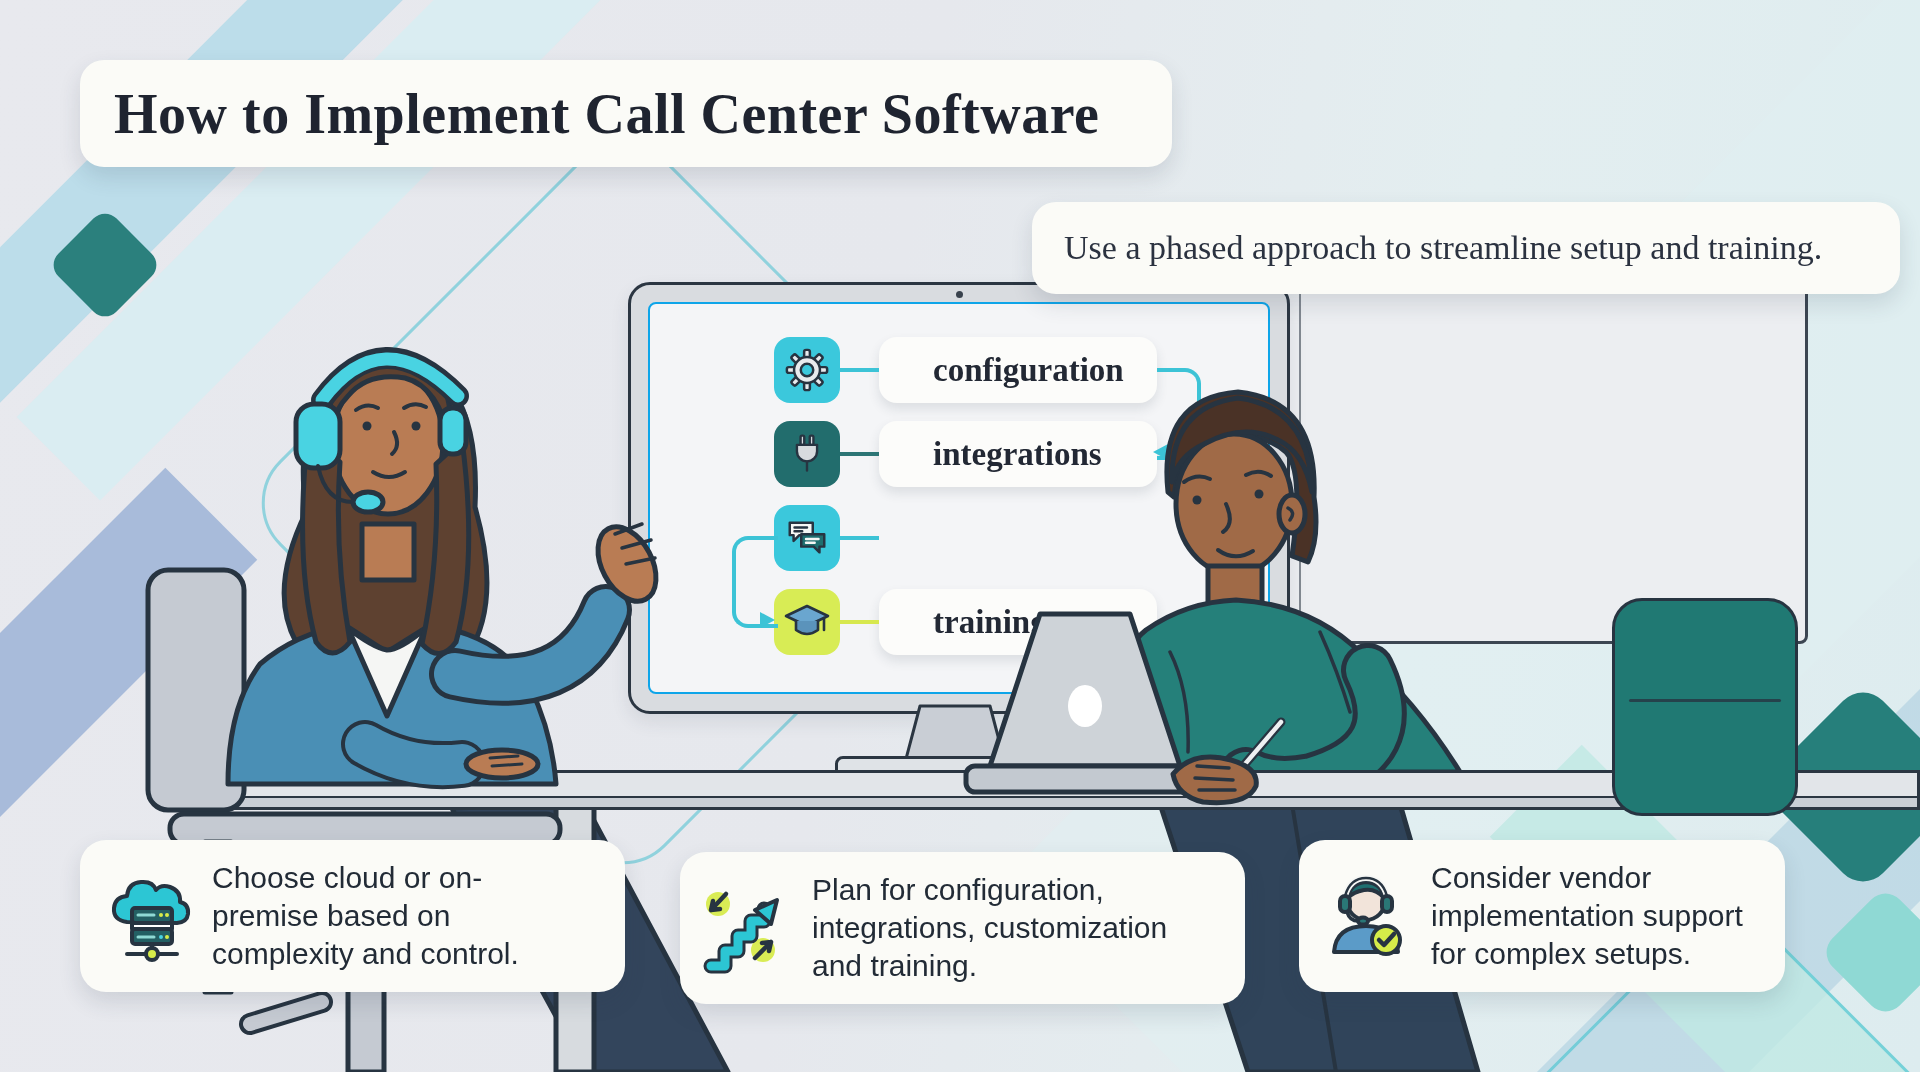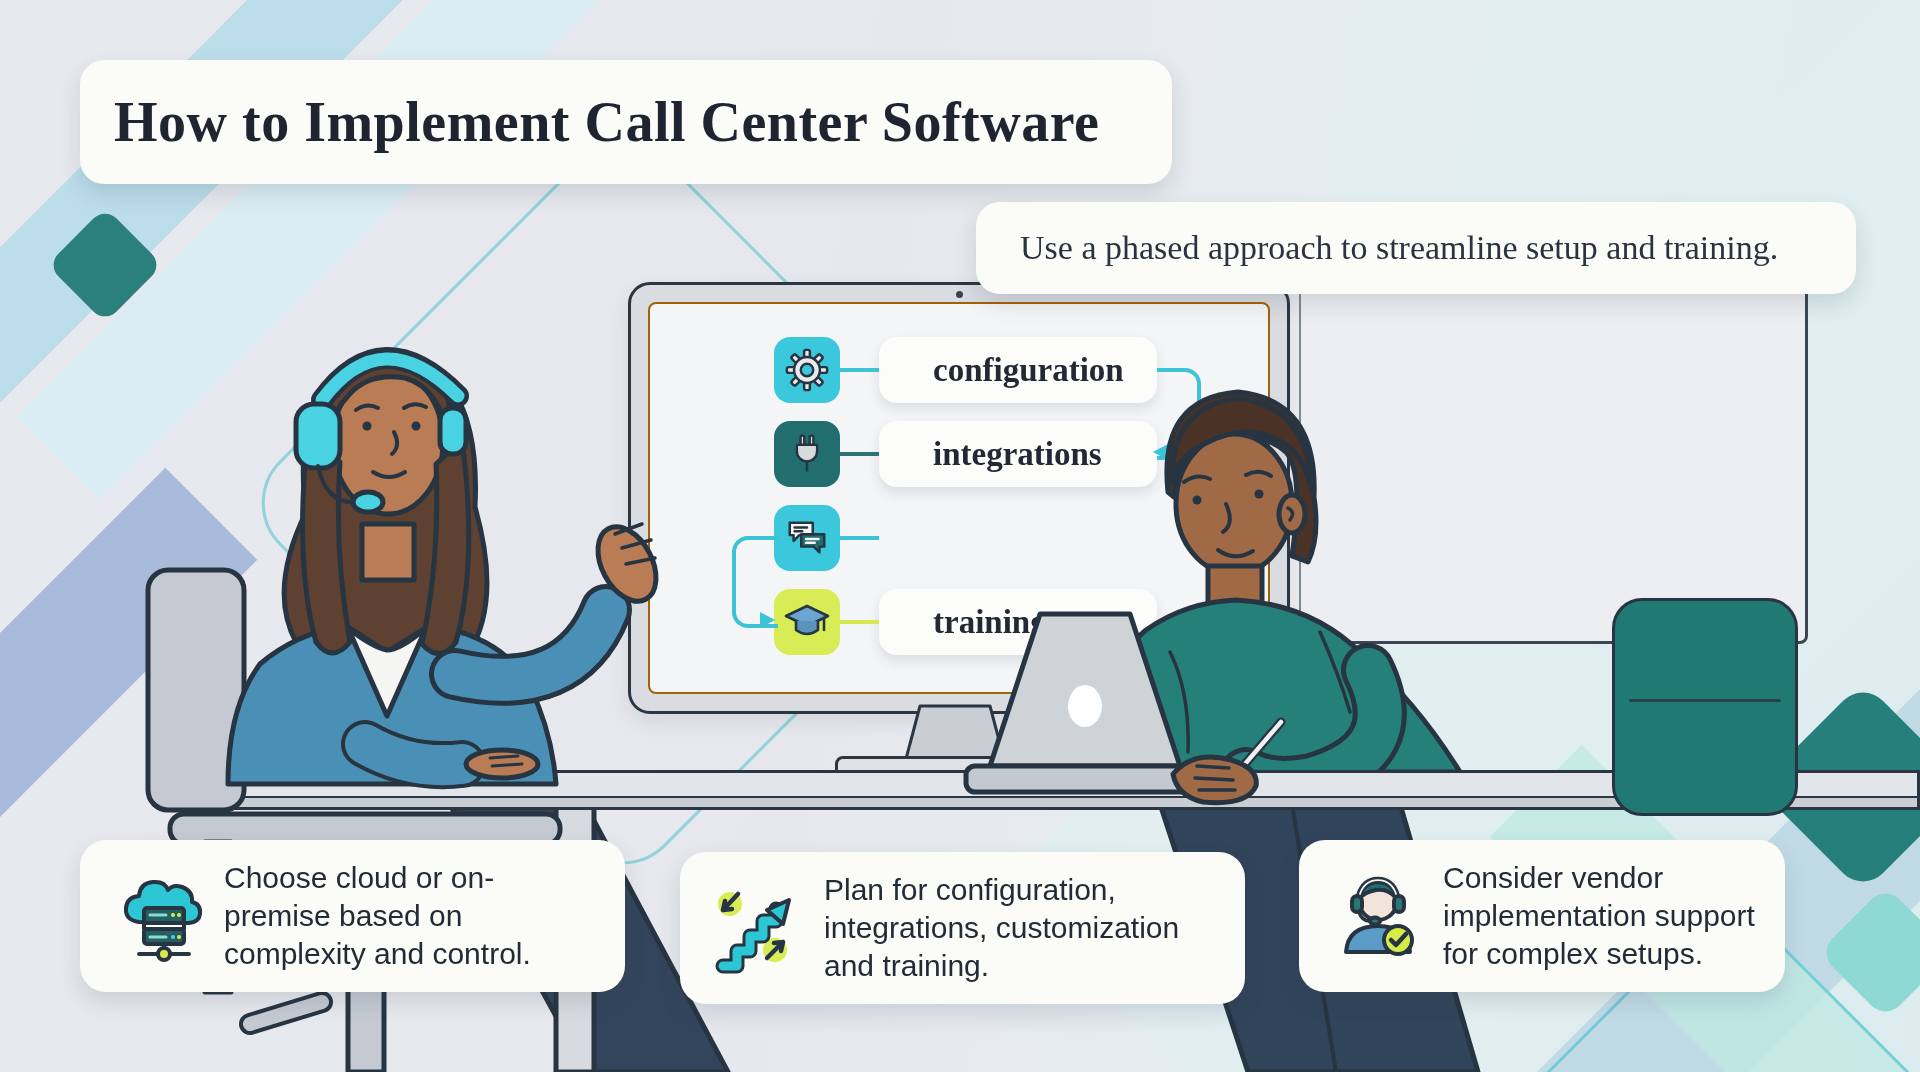--- a/index.html
+++ b/index.html
@@ -18,33 +18,33 @@
   .d6{left:1740px;top:540px;width:150px;height:720px;background:#b9d6e3;opacity:.8;transform:rotate(45deg);}
   .d7{left:1690px;top:700px;width:130px;height:620px;background:#bfe8e4;opacity:.8;transform:rotate(-45deg);}
   .d8{left:1788px;top:712px;width:150px;height:150px;background:#267f7b;border-radius:28px;transform:rotate(45deg);}
   .d9{left:1838px;top:905px;width:95px;height:95px;background:#8fd9d4;border-radius:20px;transform:rotate(45deg);}
   .d10{left:1560px;top:960px;width:330px;height:330px;border:3px solid #53c6d2;border-radius:46px;transform:rotate(45deg);opacity:.7;}
   .d11{left:1430px;top:-160px;width:420px;height:1400px;background:#dff0f1;opacity:.5;transform:rotate(45deg);}
 
   
   .card{position:absolute;background:#fbfbf7;border-radius:24px;
         box-shadow:0 10px 22px rgba(45,55,75,.14);}
-  .title-card{left:80px;top:60px;width:1058px;height:124px;display:flex;align-items:center;padding-left:34px;z-index:9;}
+  .title-card{left:80px;top:60px;width:1058px;height:107px;display:flex;align-items:center;padding-left:34px;z-index:9;}
   .title-card h1{margin:0;font-size:56px;font-weight:bold;letter-spacing:.5px;color:#1f2430;}
-  .callout-card{left:976px;top:202px;width:836px;height:92px;display:flex;align-items:center;padding-left:44px;z-index:9;font-size:34px;color:#2b3240;}
+  .callout-card{left:1032px;top:202px;width:836px;height:92px;display:flex;align-items:center;padding-left:32px;z-index:9;font-size:34px;color:#2b3240;}
 
   
   .whiteboard{left:1282px;top:236px;width:520px;height:402px;background:#eceef1;border:3px solid #3c4652;border-radius:8px;z-index:2;}
   .whiteboard::before{content:"";position:absolute;left:14px;top:0;bottom:0;width:2px;background:#3c4652;opacity:.6;}
   .wb-pole{left:1284px;top:638px;width:20px;height:136px;background:#c9ced5;border:3px solid #343e4a;z-index:2;}
 
   
   .monitor{left:628px;top:282px;width:656px;height:426px;background:#d9dce0;border:3px solid #2b3642;border-radius:22px;z-index:3;box-shadow:0 8px 18px rgba(45,55,75,.10);}
   .camera-dot{position:absolute;left:50%;top:6px;width:7px;height:7px;margin-left:-3px;border-radius:50%;background:#39424d;}
-  .screen{position:absolute;inset:17px;background:#f4f5f7;border:2px solid #a16207;border-radius:8px;}
+  .screen{position:absolute;inset:17px;background:#f4f5f7;border:2px solid #0ea5e9;border-radius:8px;}
   .stand-svg{left:880px;top:704px;width:150px;height:72px;z-index:3;}
   .stand-base{left:835px;top:756px;width:240px;height:16px;background:#dfe3e7;border:3px solid #2b3642;border-radius:8px;z-index:3;}
 
   
   .tile{position:absolute;left:124px;width:66px;height:66px;border-radius:16px;display:flex;align-items:center;justify-content:center;}
   .tile.cyan{background:#3bc8dc;}
   .tile.teal{background:#226d6d;}
   .tile.lime{background:#d8ec55;}
   .pill{position:absolute;left:229px;width:278px;height:66px;background:#fcfcfa;border-radius:18px;
         box-shadow:0 6px 12px rgba(45,55,75,.12);display:flex;align-items:center;padding-left:54px;box-sizing:border-box;
@@ -70,21 +70,21 @@
   .under-layer{left:0;top:796px;width:1920px;height:276px;z-index:3;}
   .man-chair{left:1612px;top:598px;width:180px;height:212px;background:#207973;border:3px solid #273441;border-radius:30px;z-index:6;}
   .man-chair::after{content:"";position:absolute;left:8%;right:8%;top:46%;height:3px;background:#273441;opacity:.8;border-radius:2px;}
 
   .woman-svg{left:110px;top:312px;width:590px;height:760px;z-index:6;}
   .man-svg{left:1020px;top:352px;width:500px;height:720px;z-index:4;}
   .laptop-svg{left:960px;top:606px;width:250px;height:200px;z-index:7;}
   .hand-svg{left:1145px;top:716px;width:180px;height:110px;z-index:8;}
 
   
-  .tip{display:flex;align-items:center;gap:10px;padding-left:24px;box-sizing:border-box;z-index:9;height:152px;top:840px;border-radius:26px;}
+  .tip{display:flex;align-items:center;gap:10px;padding-left:12px;box-sizing:border-box;z-index:9;height:152px;top:840px;border-radius:26px;}
   .tip .icon-box{width:110px;flex:0 0 110px;display:flex;align-items:center;justify-content:center;}
   .tip .tip-text{font-family:"Liberation Sans",sans-serif;font-size:30px;line-height:1.26;color:#222b36;}
   .tip1{left:80px;width:545px;}  .tip1 .tip-text{width:335px;}
   .tip2{left:680px;width:565px;margin-top:12px;} .tip2 .tip-text{width:400px;}
   .tip3{left:1299px;width:486px;}.tip3 .tip-text{width:335px;}
 </style>
 </head>
 <body>
 
 <div class="stage">

